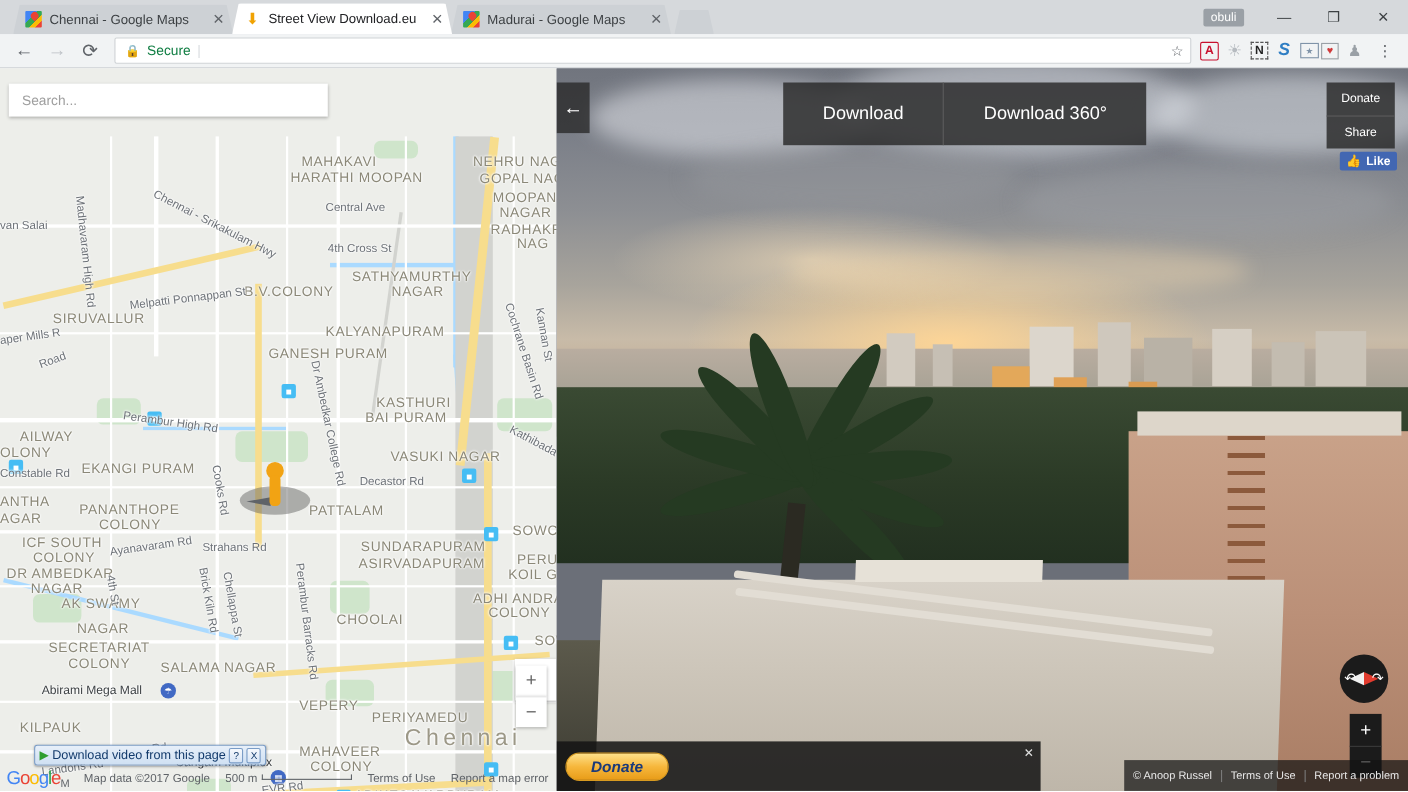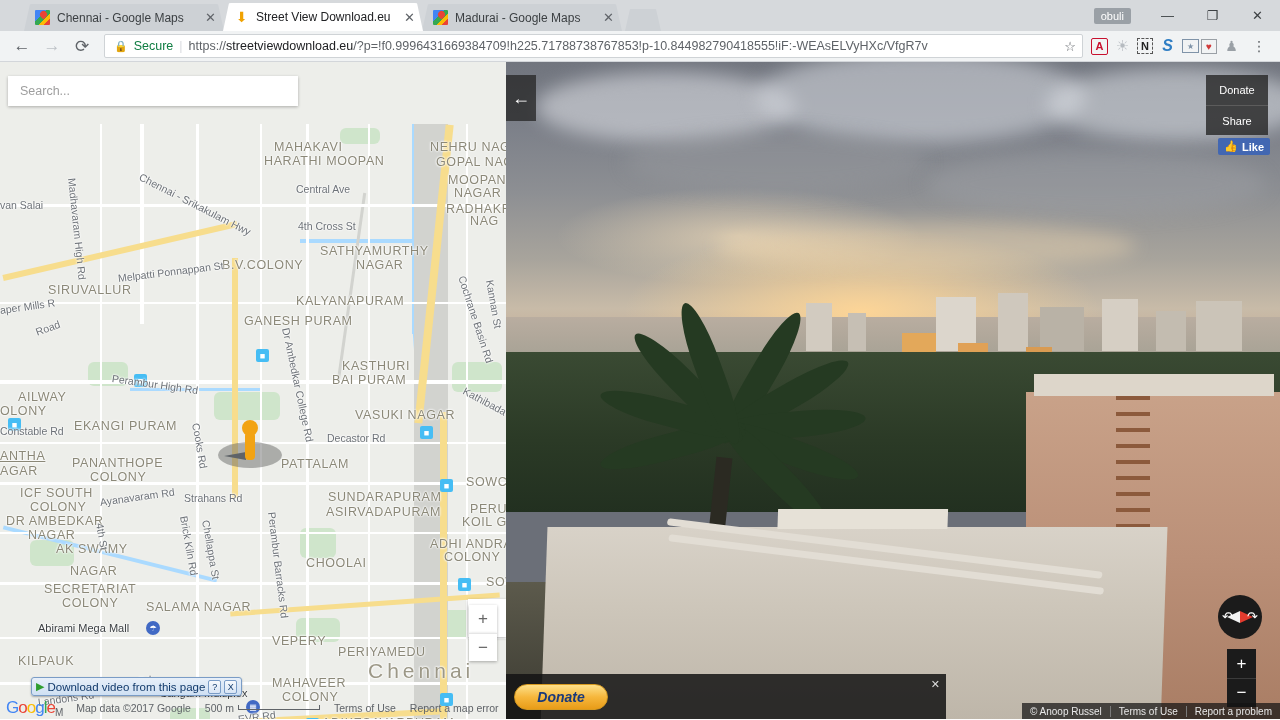--- a/index.html
+++ b/index.html
@@ -9,21 +9,21 @@
     background:#fff;
     -webkit-font-smoothing:antialiased;
   }
 
   
   #chrome { width:1280px; height:720px; position:relative; }
 
   
   .tabstrip {
     height:31px; background:#d6d9dc; position:relative;
-    display:flex; align-items:flex-end; padding-left:24px;
+    display:flex; align-items:flex-end; padding-left:12px;
   }
   .tab {
     position:relative; height:27px; width:200px;
     display:flex; align-items:center; gap:7px;
     padding:0 6px 0 11px; font-size:12px; color:#3c4043;
     background:#cdd1d5; border-top-left-radius:8px; border-top-right-radius:8px;
     margin-right:-1px;
     clip-path: polygon(0 100%, 6px 0, calc(100% - 6px) 0, 100% 100%);
   }
   .tab.active { background:#fff; color:#202124; z-index:3; height:28px; }
@@ -279,21 +279,21 @@
   .donate-btn{
     width:94px; height:26px; border-radius:13px; flex:none;
     background:linear-gradient(180deg,#fde08a 0%,#f6b73c 50%,#e89c18 100%);
     border:1px solid #d79a20;
     display:flex;align-items:center;justify-content:center;
     color:#1a3a7a; font-size:14px; font-weight:bold; font-style:italic;
   }
   .donate-txt{ color:#fff; font-size:11.5px; line-height:1.35; font-weight:bold; }
   .donate-x{ position:absolute; right:6px; top:4px; color:#ddd; font-size:11px; }
   .sv-attrib{
-    position:absolute; right:0; bottom:0; height:16px;
+    position:absolute; right:0; bottom:0; height:28px;
     background:rgba(20,20,20,.72); color:#e8e8e8; font-size:10px;
     display:flex; align-items:center;
   }
   .sv-attrib span{ padding:0 8px; }
   .sv-attrib span+span{ border-left:1px solid #7a7a7a; }
 
   .cursor{
     position:absolute; left:386px; top:78px; width:0;height:0;
     z-index:40; pointer-events:none;
   }
@@ -335,21 +335,20 @@
 
   <div class="toolbar">
     <span class="nav-btn">←</span>
     <span class="nav-btn disabled">→</span>
     <span class="nav-btn">⟳</span>
 
     <div class="omnibox">
       <span class="lock">🔒</span>
       <span class="secure-txt">Secure</span>
       <span class="omni-sep">|</span>
-      <span class="url"><span>https://</span><b>streetviewdownload.eu</b><span>/?p=!f0.9996431669384709!h225.71788738767853!p-10.844982790418555!iF:-WEAsELVyHXc/VfgR7v</span></span>
       <span class="star">☆</span>
     </div>
 
     <div class="ext-icons">
       <span class="ext" style="color:#c8102e;border:1px solid #c8102e;border-radius:2px;width:17px;height:17px;font-weight:bold">A</span>
       <span class="ext" style="color:#b6bbc0;font-size:15px">☀</span>
       <span class="ext" style="border:1px dashed #555;width:16px;height:16px;font-weight:bold;color:#222">N</span>
       <span class="ext" style="color:#2f7ec4;font-size:16px;font-weight:bold;font-style:italic">S</span>
       <span class="ext" style="color:#7f93a8;border:1px solid #7f93a8;width:17px;height:14px;font-size:8px">★</span>
       <span class="ext" style="color:#d03a3a;border:1px solid #9aa0a6;width:16px;height:15px;font-size:10px">♥</span>
@@ -447,21 +446,21 @@
           <div class="maplabel big" style="left: 356px; top: 196px;">NAGAR</div>
           <div class="maplabel big" style="left: 48px; top: 221px;">SIRUVALLUR</div>
           <div class="maplabel big" style="left: 296px; top: 232px;">KALYANAPURAM</div>
           <div class="maplabel big" style="left: 244px; top: 252px;">GANESH PURAM</div>
           <div class="maplabel big" style="left: 342px; top: 297px;">KASTHURI</div>
           <div class="maplabel big" style="left: 332px; top: 311px;">BAI PURAM</div>
           <div class="maplabel big" style="left: 0px; top: 328px; margin-left: 18px;">AILWAY</div>
           <div class="maplabel big" style="left: 0px; top: 342px;">OLONY</div>
           <div class="maplabel big" style="left: 355px; top: 346px;">VASUKI NAGAR</div>
           <div class="maplabel big" style="left: 74px; top: 357px;">EKANGI PURAM</div>
-          <div class="maplabel big" style="left: 0px; top: 387px; text-decoration: underline;">ANTHA</div>
+          <div class="maplabel big" style="left: 0px; top: 387px;">ANTHA</div>
           <div class="maplabel big" style="left: 0px; top: 402px;">AGAR</div>
           <div class="maplabel big" style="left: 72px; top: 394px;">PANANTHOPE</div>
           <div class="maplabel big" style="left: 90px; top: 408px;">COLONY</div>
           <div class="maplabel big" style="left: 281px; top: 395px;">PATTALAM</div>
           <div class="maplabel big" style="left: 466px; top: 413px;">SOWC</div>
           <div class="maplabel big" style="left: 20px; top: 424px;">ICF SOUTH</div>
           <div class="maplabel big" style="left: 30px; top: 438px;">COLONY</div>
           <div class="maplabel big" style="left: 328px; top: 428px;">SUNDARAPURAM</div>
           <div class="maplabel big" style="left: 470px; top: 440px;">PERUM</div>
           <div class="maplabel big" style="left: 326px; top: 443px;">ASIRVADAPURAM</div>
@@ -592,20 +591,24 @@
       <div class="wall-low"></div>
 
       <div class="roof">
         <div class="pipe" style="left:118px;top:18px;width:440px;height:7px;transform:rotate(7deg)"></div>
         <div class="pipe" style="left:120px;top:34px;width:440px;height:7px;transform:rotate(7deg)"></div>
         <div style="position:absolute;left:230px;top:-18px;width:170px;height:20px;background:#e6e1d7"></div>
       </div>
 
       <div class="back-btn">←</div>
 
+      <div class="dl-group">
+        <div class="dl-btn">Download</div>
+        <div class="dl-btn">Download 360°</div>
+      </div>
 
       <div class="right-group">
         <div class="rg-item">Donate</div>
         <div class="rg-item">Share</div>
       </div>
 
       <div class="like-btn">
         <span>👍</span>
         <span>Like</span>
       </div>

